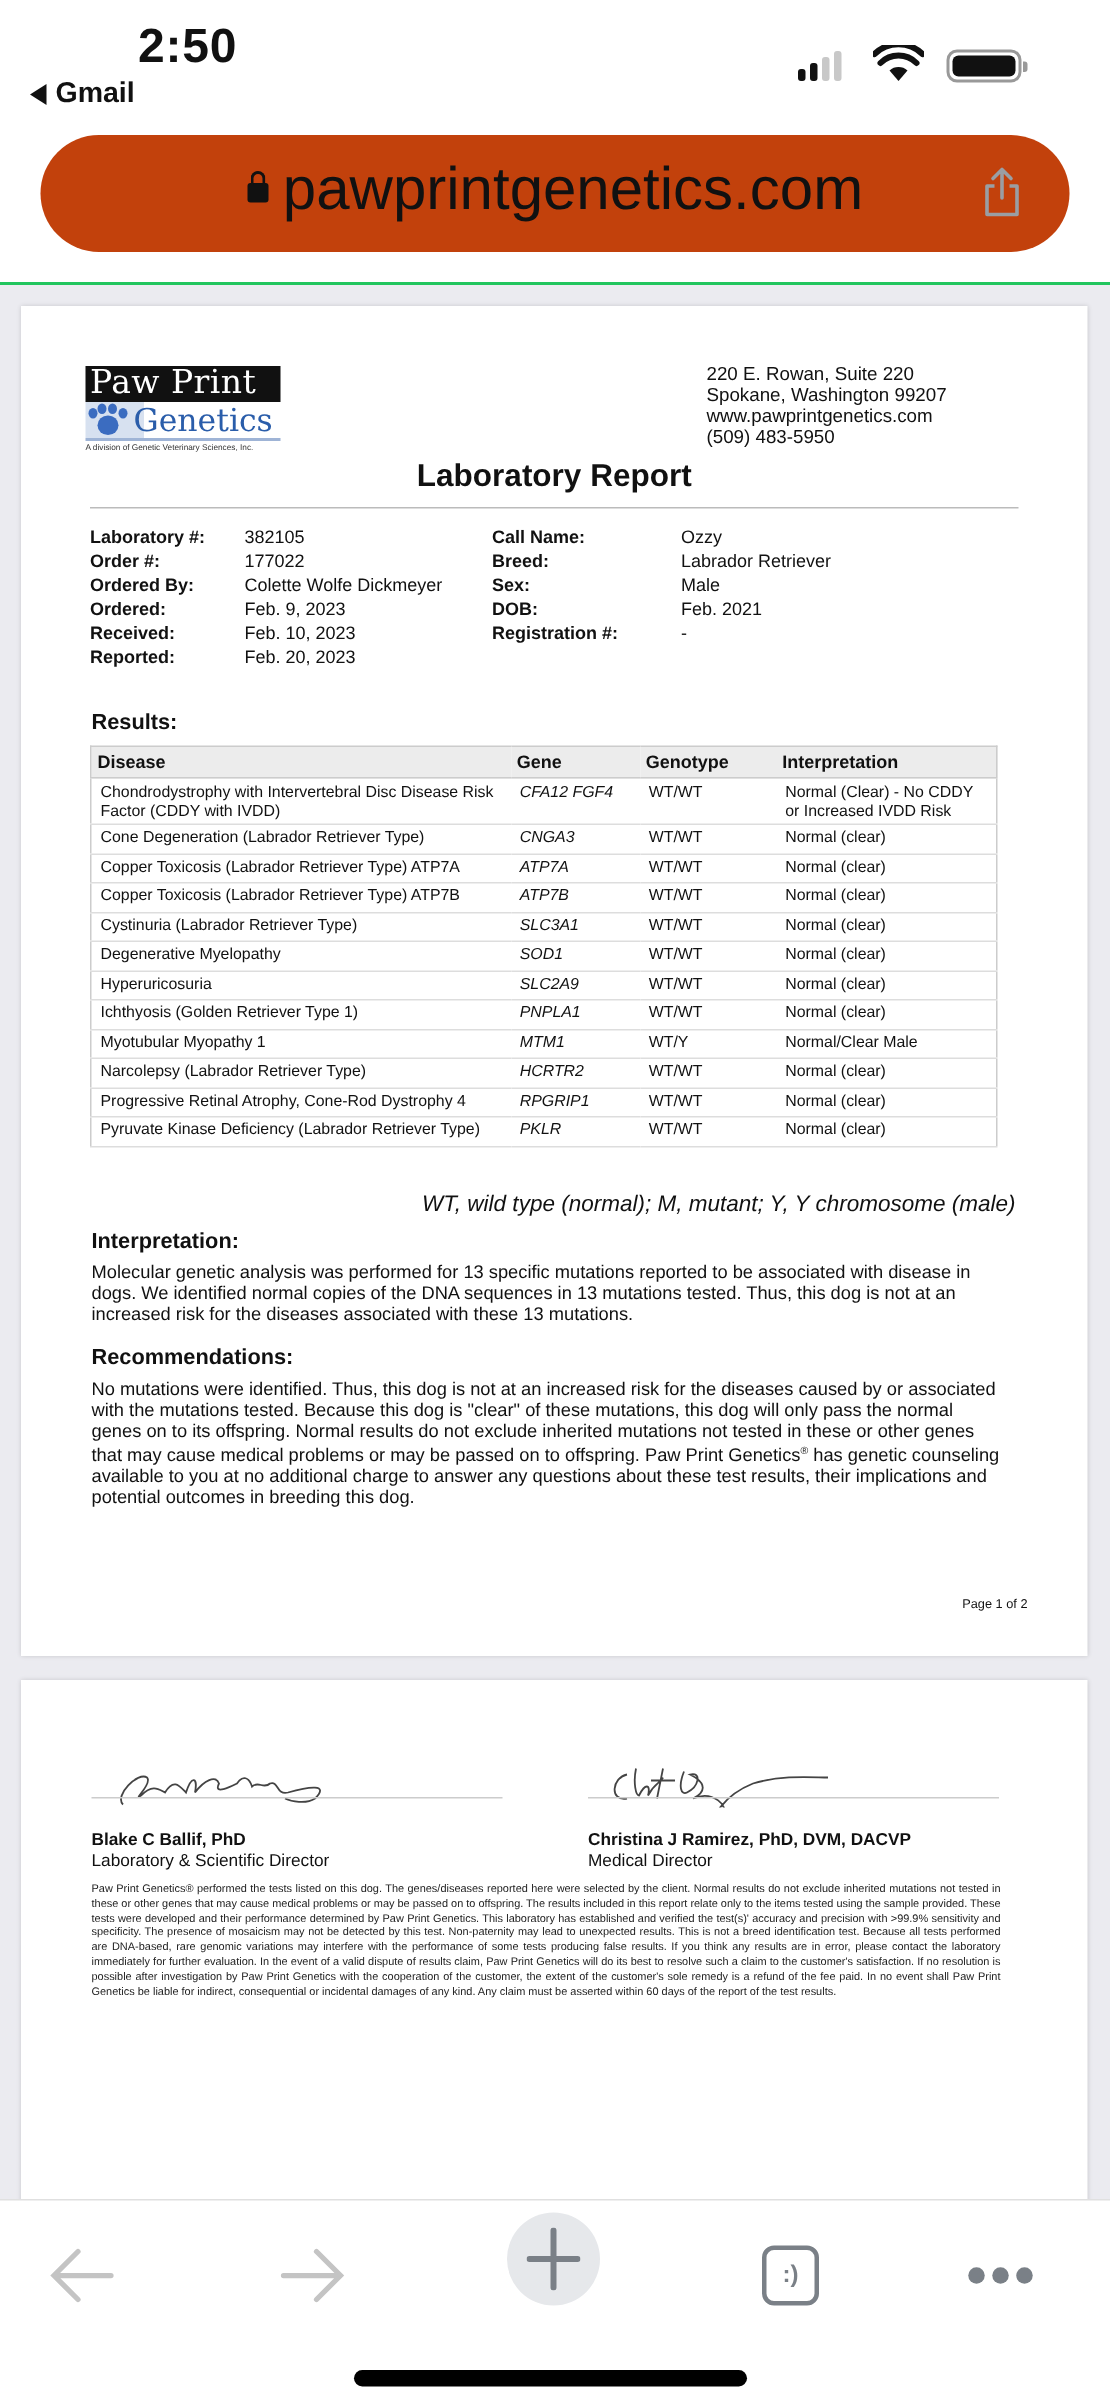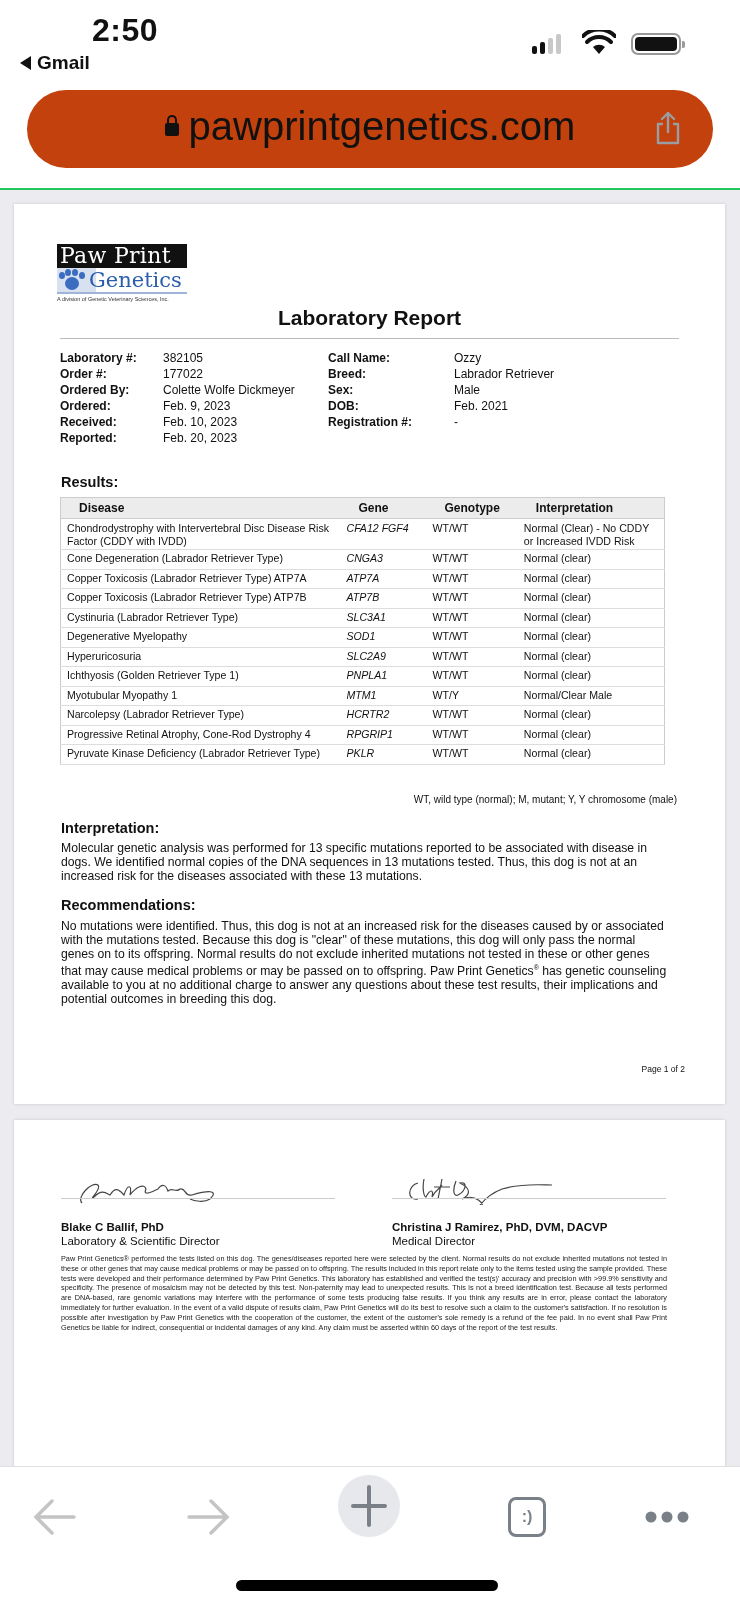--- a/index.html
+++ b/index.html
@@ -47,27 +47,27 @@
   .info { position: absolute; top: 146px; font-size: 12px; line-height: 16px; }
   .info .row { display: flex; }
   .info .lbl { font-weight: bold; }
   .info-left { left: 46px; }
   .info-left .lbl { width: 103px; }
   .info-right { left: 314px; }
   .info-right .lbl { width: 126px; }
 
   .results-h { position: absolute; left: 47px; top: 270px; font-size: 14.5px; font-weight: bold; }
   .results-table { position: absolute; left: 46px; top: 293px; width: 605px; border: 1.5px solid #ccc; border-collapse: collapse; font-size: 10.6px; }
-  .results-table th { background: #ececec; text-align: left; font-size: 12px; font-weight: bold; padding: 3px 18px; height: 21px; border-bottom: 1.5px solid #ccc; }
+  .results-table th { background: #ececec; text-align: left; font-size: 12px; font-weight: bold; padding: 3px 4px; height: 21px; border-bottom: 1.5px solid #ccc; }
   .results-table td { padding: 2px 6px; height: 19.5px; border-bottom: 1.5px solid #ddd; vertical-align: top; line-height: 12.5px; }
   .results-table td.gene { font-style: italic; }
   .results-table tr.tall td { height: 31px; padding-top: 3px; }
   .col-d { width: 280px; } .col-g { width: 86px; } .col-t { width: 91px; }
 
-  .legend { position: absolute; right: 48px; top: 590px; font-size: 10px; }
+  .legend { position: absolute; right: 48px; top: 590px; font-size: 15px; font-style: italic; }
   .sec-h { position: absolute; left: 47px; font-size: 14.5px; font-weight: bold; }
   .sec-p { position: absolute; left: 47px; width: 606px; font-size: 12.2px; line-height: 13.8px; }
   .page-no { position: absolute; right: 40px; top: 860px; font-size: 8.5px; }
 
   
   .sig { position: absolute; top: 55px; height: 30px; }
   .sig-line { position: absolute; top: 78px; height: 1px; background: #ccc; }
   .signer { position: absolute; top: 100px; font-size: 11.5px; line-height: 14px; }
   .signer .nm { font-weight: bold; }
   .disclaimer { position: absolute; left: 47px; top: 134px; width: 606px; font-size: 7.3px; line-height: 9.8px; text-align: justify; color: #222; }
@@ -125,20 +125,26 @@
           <i style="left:2px;top:3px;width:6px;height:7px;"></i>
           <i style="left:8px;top:0px;width:6px;height:7px;"></i>
           <i style="left:15px;top:0px;width:6px;height:7px;"></i>
           <i style="left:22px;top:3px;width:6px;height:7px;"></i>
         </div>
         <span>Genetics</span>
       </div>
       <div class="logo-sub">A division of Genetic Veterinary Sciences, Inc.</div>
     </div>
 
+    <div class="address">
+      <div>220 E. Rowan, Suite 220</div>
+      <div>Spokane, Washington 99207</div>
+      <div>www.pawprintgenetics.com</div>
+      <div>(509) 483-5950</div>
+    </div>
 
     <div class="title">Laboratory Report</div>
     <div class="title-rule"></div>
 
     <div class="info info-left">
       <div class="row">
           <span class="lbl">Laboratory #:</span>
           <span>382105</span>
         </div>
       <div class="row">

